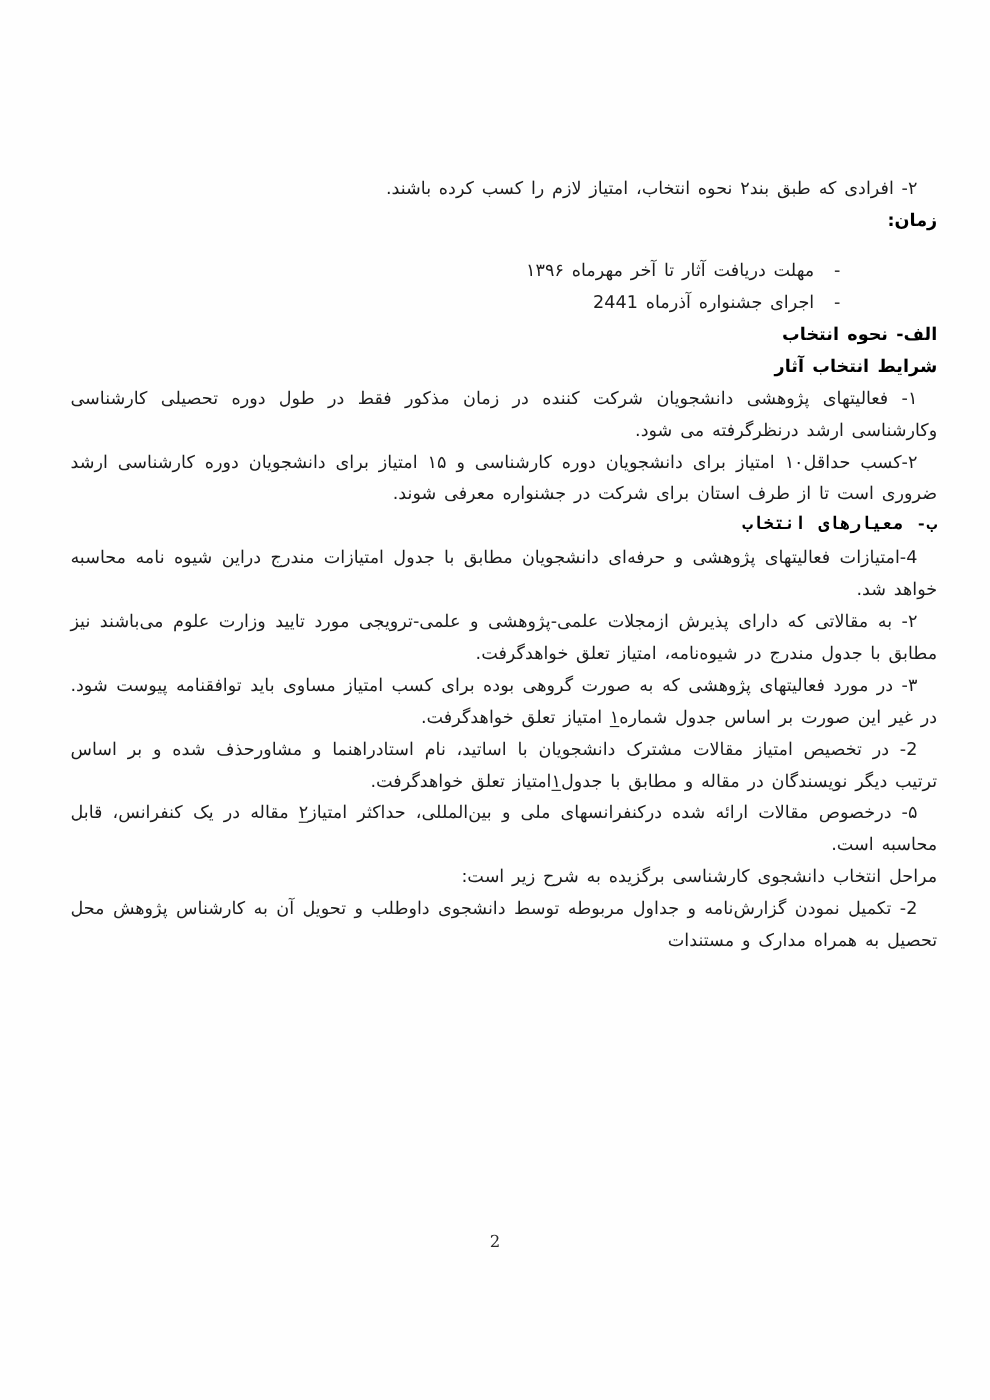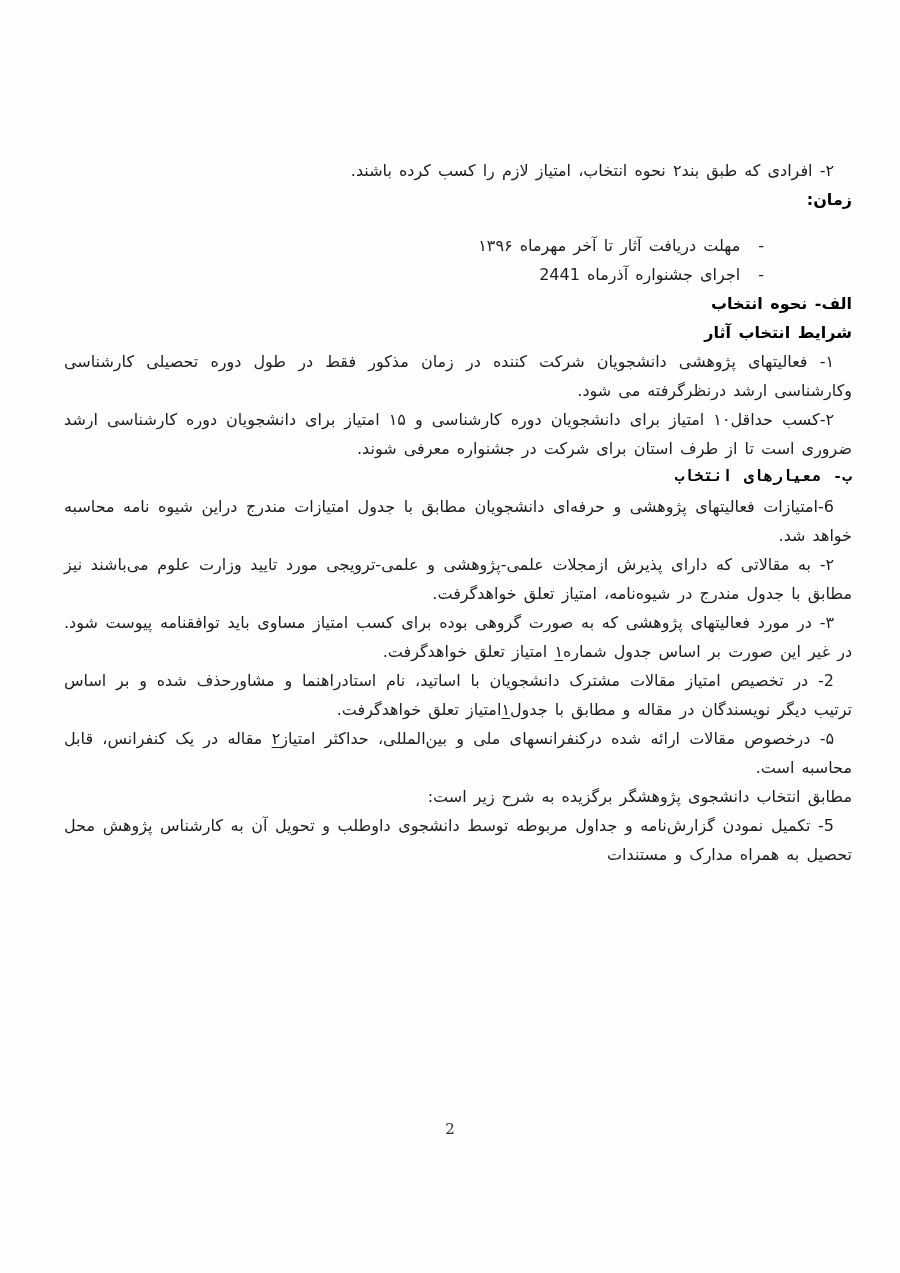--- a/index.html
+++ b/index.html
@@ -71,31 +71,31 @@
 
     <p class="heading h-a">الف- نحوه انتخاب</p>
 
     <p class="heading h-cond">شرایط انتخاب آثار</p>
 
     <p class="para pa1">۱- فعالیتهای پژوهشی دانشجویان شرکت کننده در زمان مذکور فقط در طول دوره تحصیلی کارشناسی وکارشناسی ارشد درنظرگرفته می شود.</p>
     <p class="para pa2">۲-کسب حداقل۱۰ امتیاز برای دانشجویان دوره کارشناسی و ۱۵ امتیاز برای دانشجویان دوره کارشناسی ارشد ضروری است تا از طرف استان برای شرکت در جشنواره معرفی شوند.</p>
 
     <p class="heading h-b">ب- معیارهای انتخاب</p>
 
-    <p class="para pb-first">6-امتیازات فعالیتهای پژوهشی و حرفه‌ای دانشجویان مطابق با جدول امتیازات مندرج دراین شیوه نامه محاسبه خواهد شد.</p>
+    <p class="para pb-first">4-امتیازات فعالیتهای پژوهشی و حرفه‌ای دانشجویان مطابق با جدول امتیازات مندرج دراین شیوه نامه محاسبه خواهد شد.</p>
     <p class="para pb">۲- به مقالاتی که دارای پذیرش ازمجلات علمی-پژوهشی و علمی-ترویجی مورد تایید وزارت علوم می‌باشند نیز مطابق با جدول مندرج در شیوه‌نامه، امتیاز تعلق خواهدگرفت.</p>
 
     <p class="para pb"><span>۳- در مورد فعالیتهای پژوهشی که به صورت گروهی بوده برای کسب امتیاز مساوی باید توافقنامه پیوست شود. در غیر این صورت بر اساس جدول شماره</span><span class="u">۱</span><span> امتیاز تعلق خواهدگرفت.</span></p>
 
     <p class="para pb"><span>2- در تخصیص امتیاز مقالات مشترک دانشجویان با اساتید، نام استادراهنما و مشاورحذف شده و بر اساس ترتیب دیگر نویسندگان در مقاله و مطابق با جدول</span><span class="u">۱</span><span>امتیاز تعلق خواهدگرفت.</span></p>
 
     <p class="para pb"><span>۵- درخصوص مقالات ارائه شده درکنفرانسهای ملی و بین‌المللی، حداکثر امتیاز</span><span class="u">۲</span><span> مقاله در یک کنفرانس، قابل محاسبه است.</span></p>
 
-    <p class="pc-intro">مطابق انتخاب دانشجوی پژوهشگر برگزیده به شرح زیر است:</p>
-    <p class="para pc1">5- تکمیل نمودن گزارش‌نامه و جداول مربوطه توسط دانشجوی داوطلب و تحویل آن به کارشناس پژوهش محل تحصیل به همراه مدارک و مستندات</p>
+    <p class="pc-intro">مراحل انتخاب دانشجوی کارشناسی برگزیده به شرح زیر است:</p>
+    <p class="para pc1">2- تکمیل نمودن گزارش‌نامه و جداول مربوطه توسط دانشجوی داوطلب و تحویل آن به کارشناس پژوهش محل تحصیل به همراه مدارک و مستندات</p>
 
   </div>
 
   <div class="page-num">2</div>
 
   <div class="watermark">
       <span class="wm-bss">bss</span>
       <span class="wm-domain">.cfu.ac.ir</span>
     </div>
 </div>

